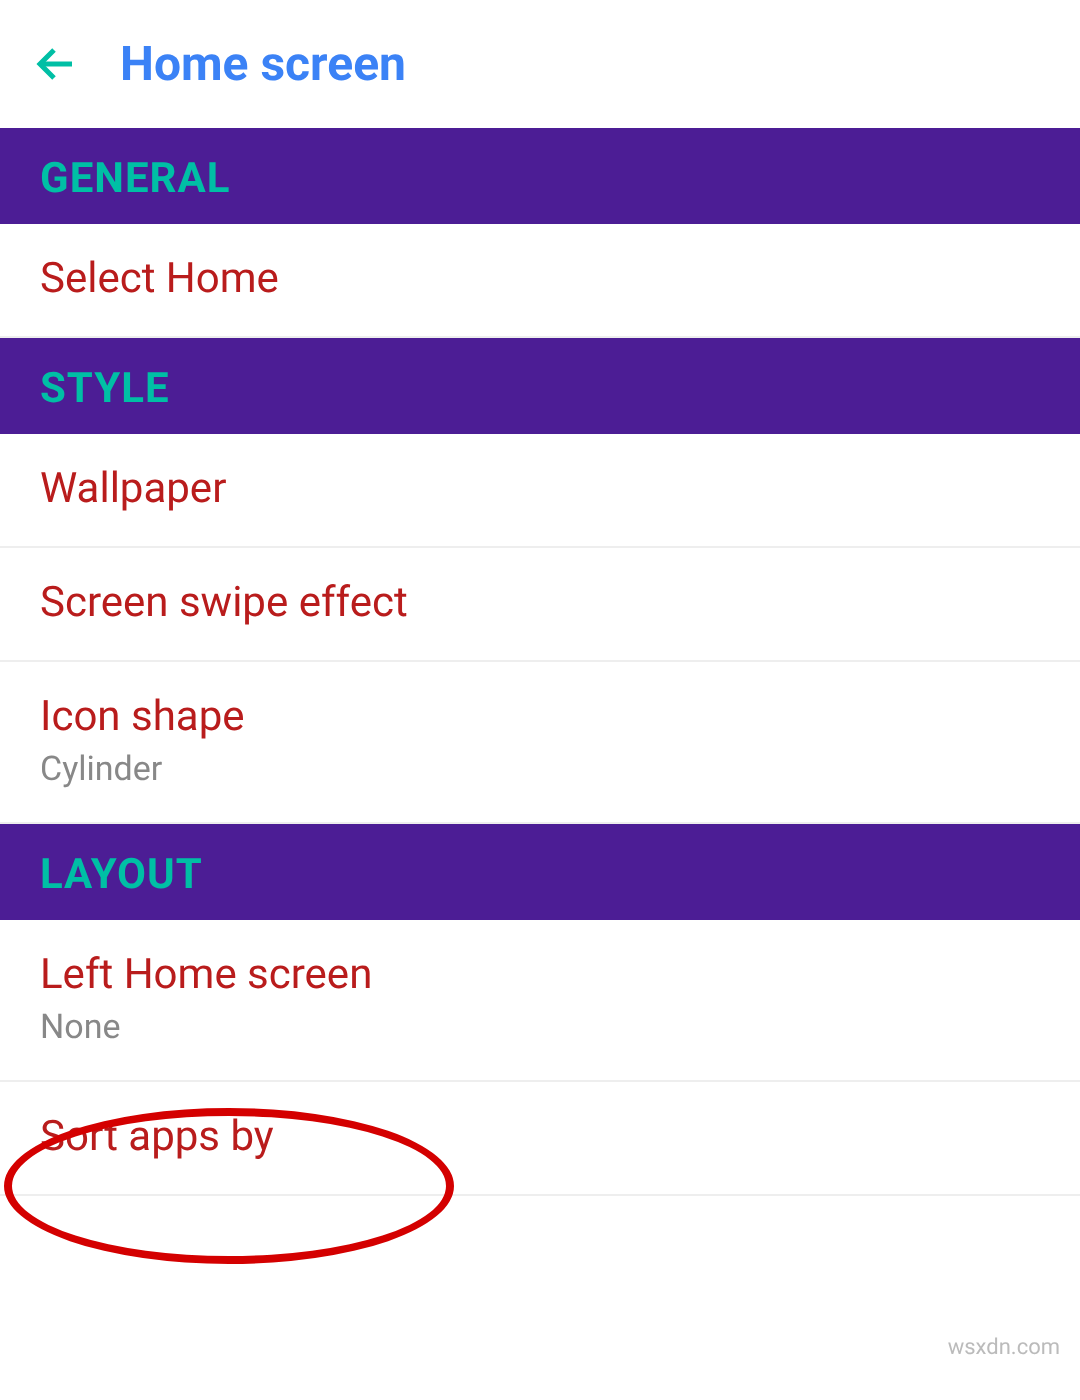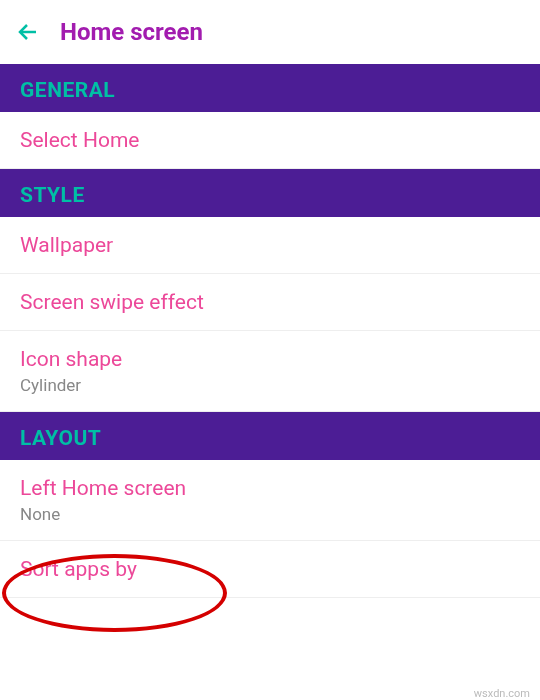--- a/index.html
+++ b/index.html
@@ -31,63 +31,63 @@
       cursor: pointer;
     }
     .back-icon svg {
       stroke: #00bfa5;
       stroke-width: 2.5;
       fill: none;
     }
     .header-title {
       font-size: 24px;
       font-weight: 700;
-      color: #a21caf;
+      color: #3b82f6;
     }
     .section-header {
       background: #4c1d95;
       padding: 14px 20px 10px;
       font-size: 21px;
       font-weight: 700;
       color: #00bfa5;
       letter-spacing: 0.5px;
     }
     .list-item {
       padding: 16px 20px;
       background: #ffffff;
       cursor: pointer;
       border-bottom: 1px solid #eeeeee;
     }
     .list-item:last-of-type {
       border-bottom: none;
     }
     .item-title {
       font-size: 21px;
-      color: #ec4899;
+      color: #b91c1c;
       font-weight: 400;
     }
     .item-subtitle {
       font-size: 17px;
       color: #888888;
       margin-top: 4px;
       font-weight: 400;
     }
     .annotation-circle {
       position: absolute;
       border: 4px solid #d40000;
       border-radius: 50%;
       pointer-events: none;
       width: 225px;
       height: 78px;
       left: 2px;
       top: 554px;
     }
     .watermark {
       position: absolute;
-      bottom: 0;
+      bottom: 20px;
       right: 10px;
       font-size: 11px;
       color: #bbbbbb;
     }
   </style>
 </head>
 <body>
 
 <div class="header">
   <div class="back-icon">

